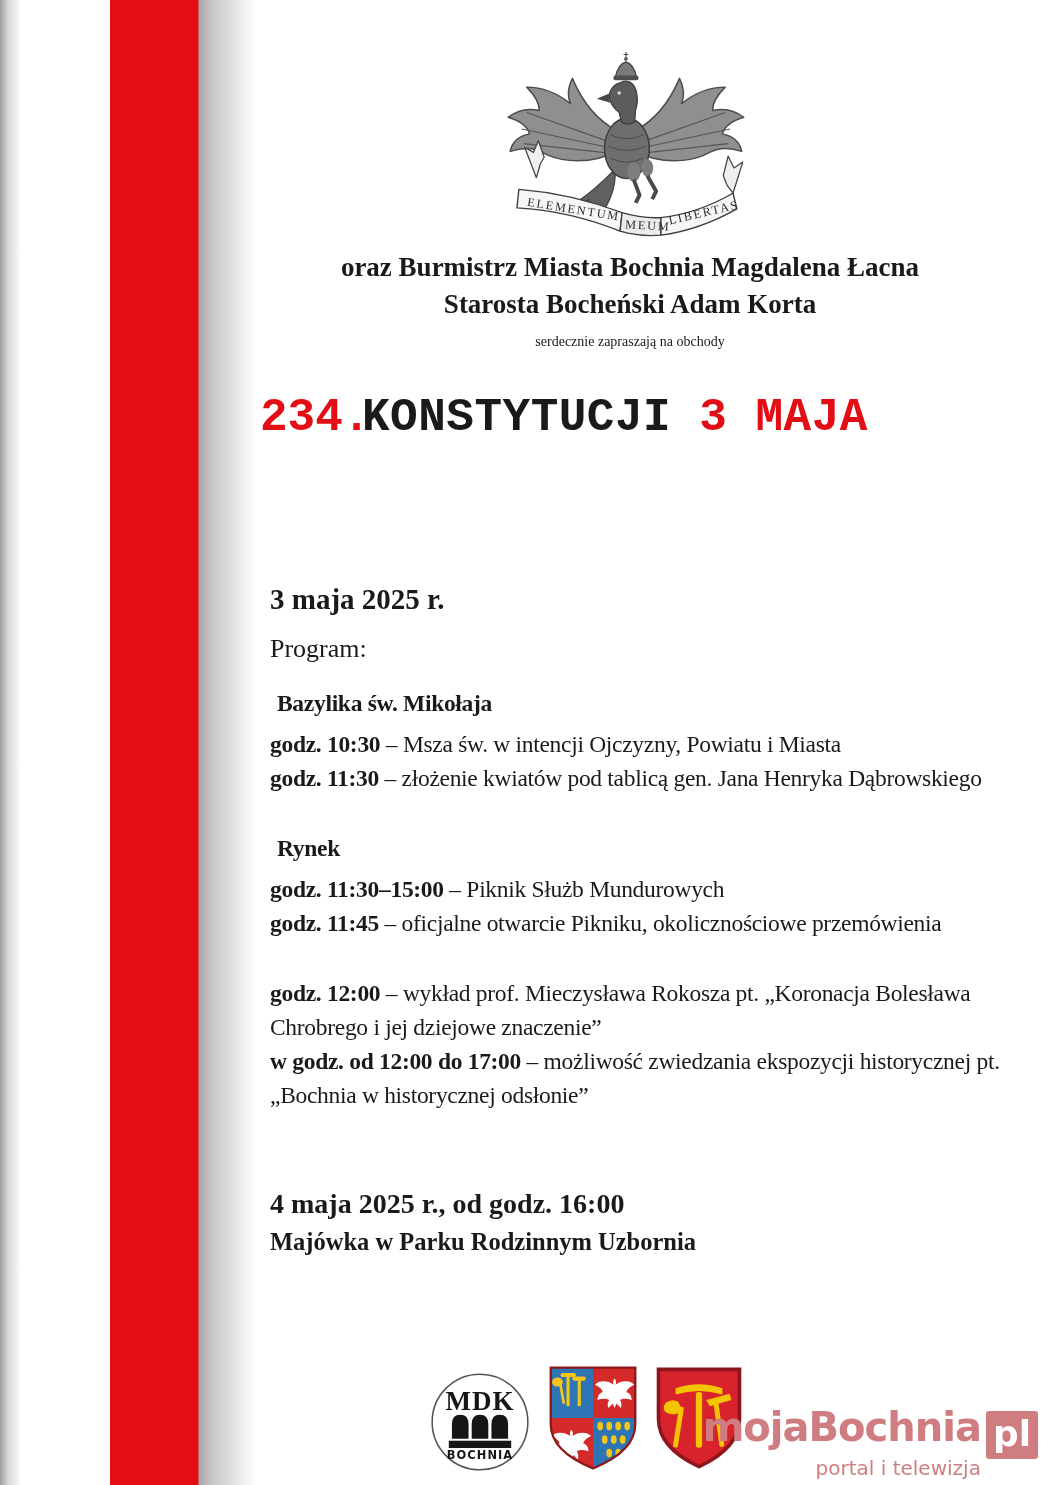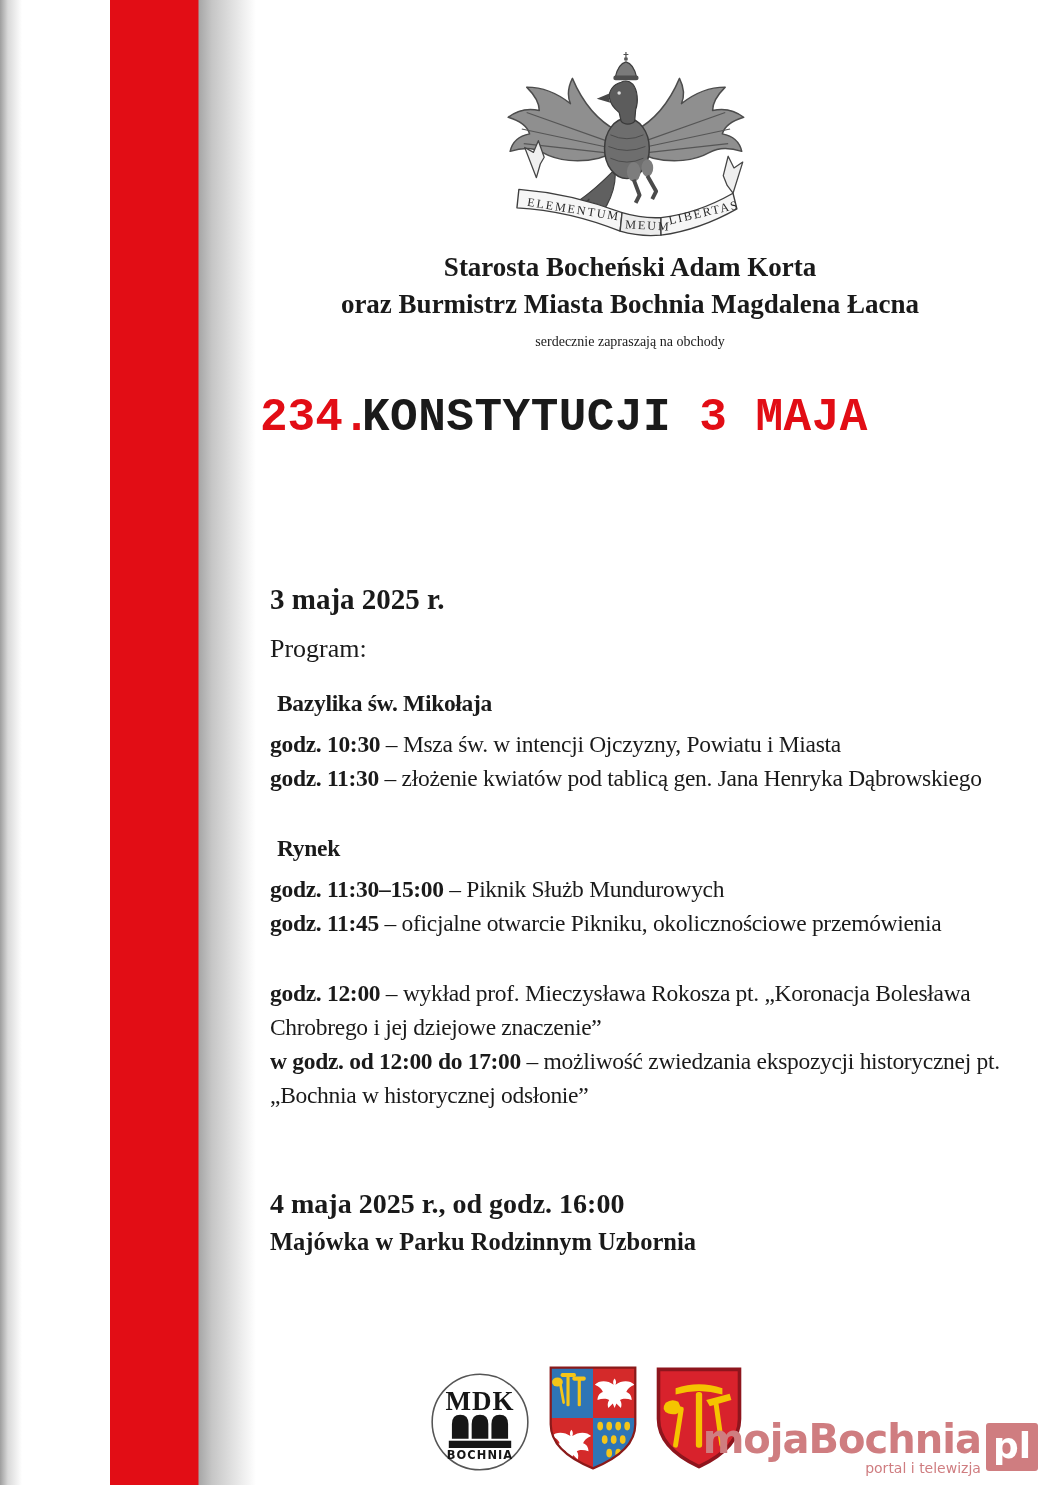--- a/index.html
+++ b/index.html
@@ -49,21 +49,21 @@
   .logos{position:absolute;left:428px;top:1362px;display:flex;align-items:flex-end;gap:16px;}
   .logo-mdk{width:104px;height:104px;}
   .logo-shield{width:90px;height:112px;}
   .mdk-t{font-family:"Liberation Serif",serif;font-weight:bold;font-size:26px;letter-spacing:1px;fill:#161616;}
   .mdk-b{font-family:"DejaVu Sans",sans-serif;font-weight:bold;font-size:11px;letter-spacing:1px;fill:#161616;}
 
   .watermark{position:absolute;right:12px;bottom:8px;display:flex;align-items:flex-start;
              font-family:"DejaVu Sans","Liberation Sans",sans-serif;}
   .wm-col{text-align:right;}
   .wm-brand{font-size:40px;font-weight:bold;color:#cf7d80;line-height:40px;letter-spacing:-1px;}
-  .wm-tagline{font-size:14px;color:#cf7d80;line-height:18px;margin-top:0px;}
+  .wm-tagline{font-size:20px;color:#cf7d80;line-height:18px;margin-top:12px;}
   .wm-tld{background:#cf7d80;color:#ffffff;font-size:36px;font-weight:bold;line-height:34px;
           padding:6px 7px 8px 7px;border-radius:3px;margin-left:5px;margin-top:4px;}
 </style>
 </head>
 <body>
 
 <div class="flag"></div>
 
 <svg class="eagle" viewBox="0 0 300 205" aria-hidden="true">
   <g stroke-linejoin="round">
@@ -107,22 +107,22 @@
       <path d="M188 175 Q225 171 262 150 L266 166 Q227 188 188 193 Z" fill="#f6f6f6" stroke="#3e3e3e" stroke-width="1.4"></path>
       <path d="M262 150 L272 118 L263 124 L257 112 L252 132 L256 142 Z" fill="#efefef" stroke="#444444" stroke-width="1.3"></path>
       <text class="bt" x="50" y="163" transform="rotate(9 50 163)">ELEMENTUM</text>
       <text class="bt" x="151" y="186" transform="rotate(3 151 186)">MEUM</text>
       <text class="bt" x="197" y="182" transform="rotate(-13 197 182)">LIBERTAS</text>
     </g>
   </g>
 </svg>
 
 <div class="org">
+  <div>oraz Burmistrz Miasta Bochnia Magdalena Łacna</div>
   <div>Starosta Bocheński Adam Korta</div>
-  <div>oraz Burmistrz Miasta Bochnia Magdalena Łacna</div>
 </div>
 <div class="invite">serdecznie zapraszają na obchody</div>
 
 <div class="title-block">
   <span class="title-number">234.</span>
   <div class="title-lines">
     <div><span>KONSTYTUCJI</span> <span class="title-red">3 MAJA</span></div>
   </div>
 </div>
 

